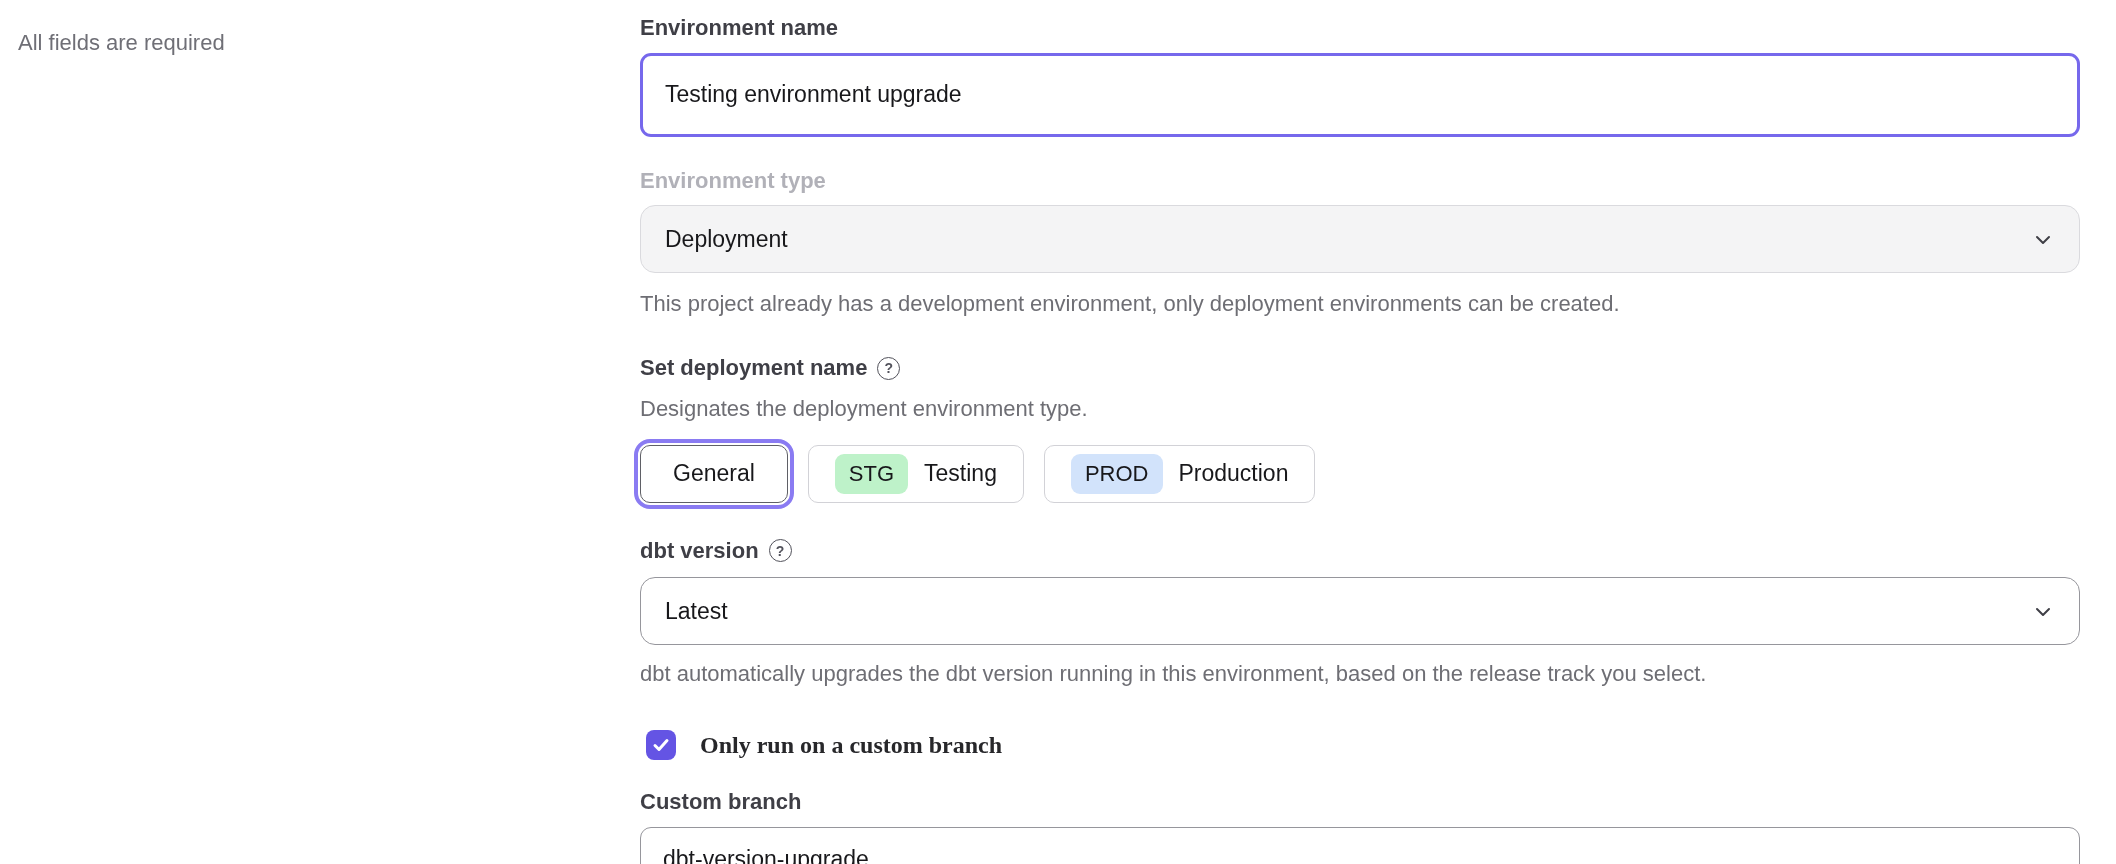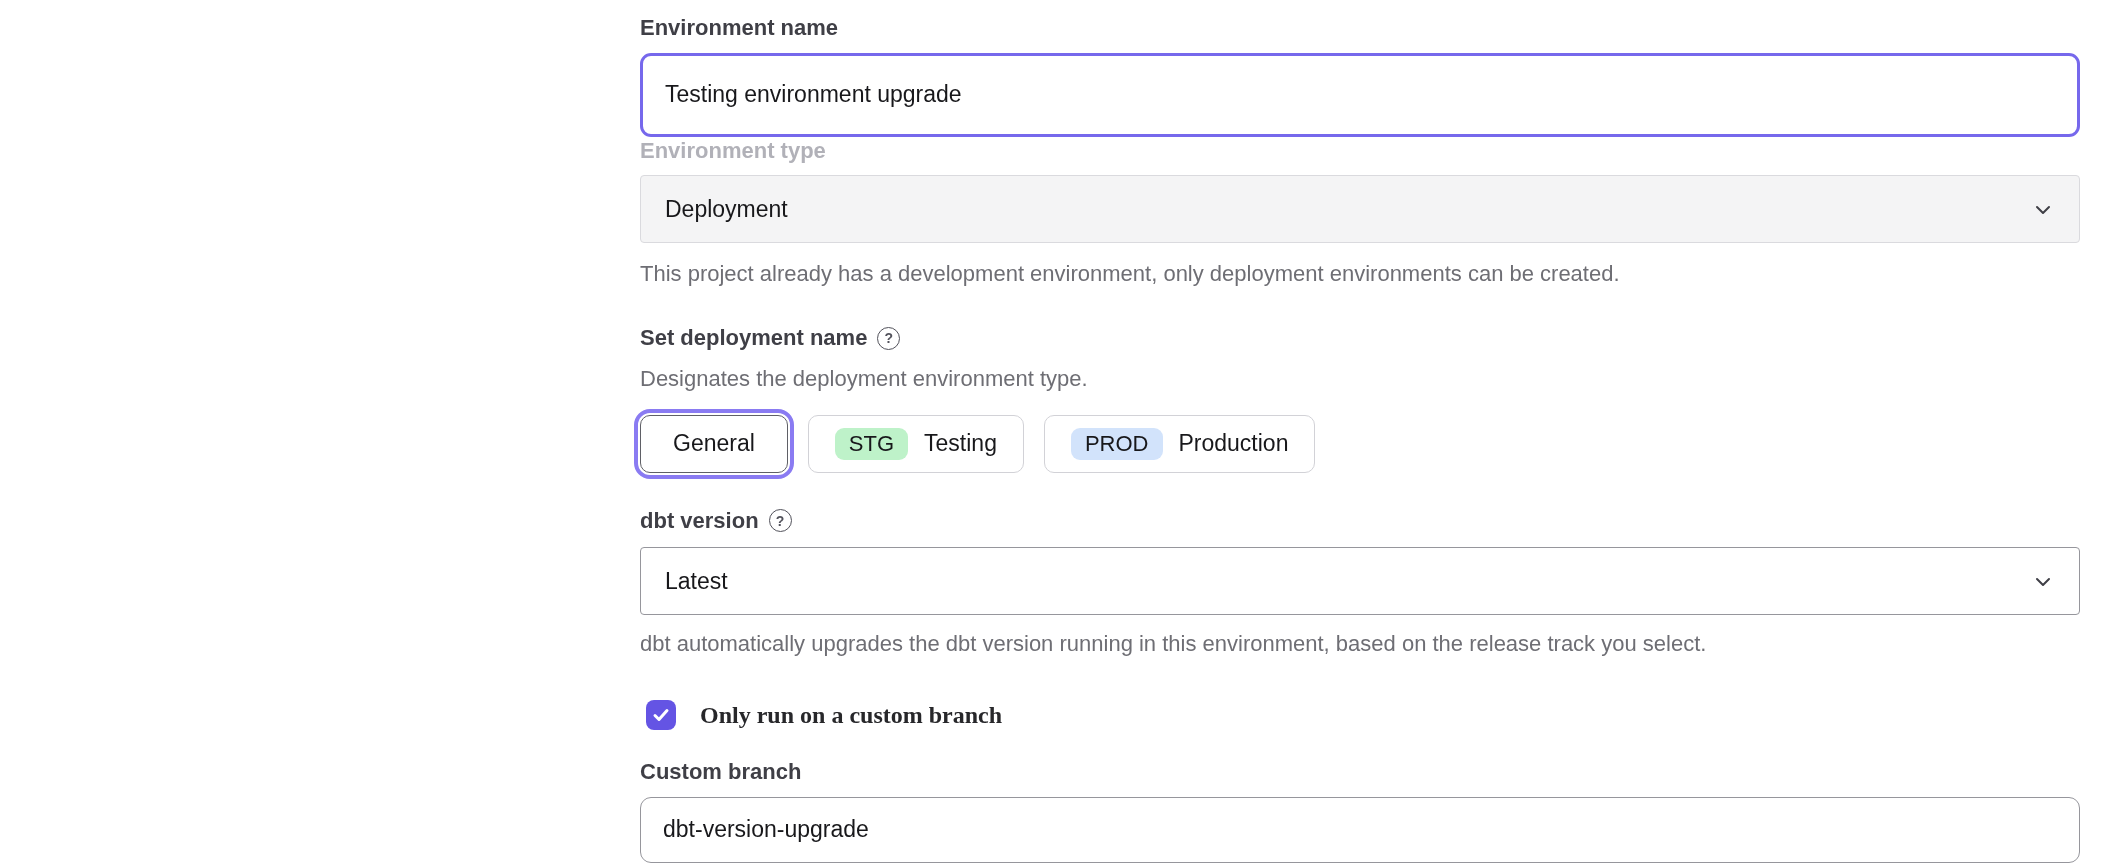--- a/index.html
+++ b/index.html
@@ -31,51 +31,51 @@
 
   .text-input {
     width: 100%; height: 66px; border-radius: 11px; padding: 0 22px;
     font-family: "Liberation Sans", "DejaVu Sans", sans-serif;
     font-size: 23px; color: #18181b; background: #ffffff;
     border: 1.6px solid #96969c; outline: none; display: block;
   }
   .text-input.focused { border: 3px solid #7668ec; height: 84px; }
 
   .select-box {
-    width: 100%; height: 68px; border-radius: 4px; padding: 0 24px;
+    width: 100%; height: 68px; border-radius: 15px; padding: 0 24px;
     display: flex; align-items: center; justify-content: space-between;
     font-size: 23px; color: #18181b; background: #ffffff;
     border: 1.6px solid #96969c; cursor: pointer;
   }
   .select-box.disabled { background: #f4f4f5; border-color: #dadade; cursor: default; }
   .chevron svg { display: block; }
 
   .mt14 { margin-top: 14px; }
   .gap-label-input { margin-top: 10px; }
 
-  .group-env-type { }
+  .group-env-type { margin-top: 30px; }
   .group-env-type .helper-text { margin-top: 15px; }
 
   .group-deploy { margin-top: 34px; }
   .group-deploy .helper-text { margin-top: 10px; }
 
   .deploy-buttons { display: flex; gap: 20px; margin-top: 20px; }
   .deploy-btn {
     height: 58px; display: inline-flex; align-items: center; gap: 16px;
     padding: 0 26px; background: #ffffff; border: 1.5px solid #d2d2d7;
     border-radius: 10px; font-family: inherit; font-size: 23px; color: #18181b; cursor: pointer;
   }
   .deploy-btn.selected {
     border: 1.6px solid #5f6066;
     outline: 4px solid #8a7bf2; outline-offset: 2px;
     padding: 0 32px;
   }
   .type-badge {
     display: inline-flex; align-items: center; justify-content: center;
-    height: 32px; padding: 0 14px; border-radius: 9px; font-size: 22px; color: #18181b;
+    height: 40px; padding: 0 14px; border-radius: 9px; font-size: 22px; color: #18181b;
   }
   .badge-stg { background: #bef2c9; }
   .badge-prod { background: #d2e3fb; }
 
   .group-dbt { margin-top: 34px; }
   .group-dbt .select-box { margin-top: 12px; }
   .group-dbt .helper-text { margin-top: 13px; }
 
   .checkbox-row { margin-top: 40px; display: flex; align-items: center; gap: 24px; padding-left: 6px; }
   .checkbox {
@@ -86,20 +86,21 @@
   .checkbox-label { font-size: 24px; font-weight: 600; color: #27272a; cursor: pointer; font-family: Liberation Serif, serif; }
 
   .group-branch { margin-top: 28px; }
 </style>
 </head>
 <body>
 
 <div class="layout">
 
   <div class="left-col">
+    <p class="page-subtitle">All fields are required</p>
   </div>
 
   <div class="right-col">
 
     <div class="group-env-name">
       <label class="field-label mt14">Environment name</label>
       <input class="text-input focused gap-label-input" type="text" value="Testing environment upgrade" style="">
     </div>
 
     <div class="group-env-type">

